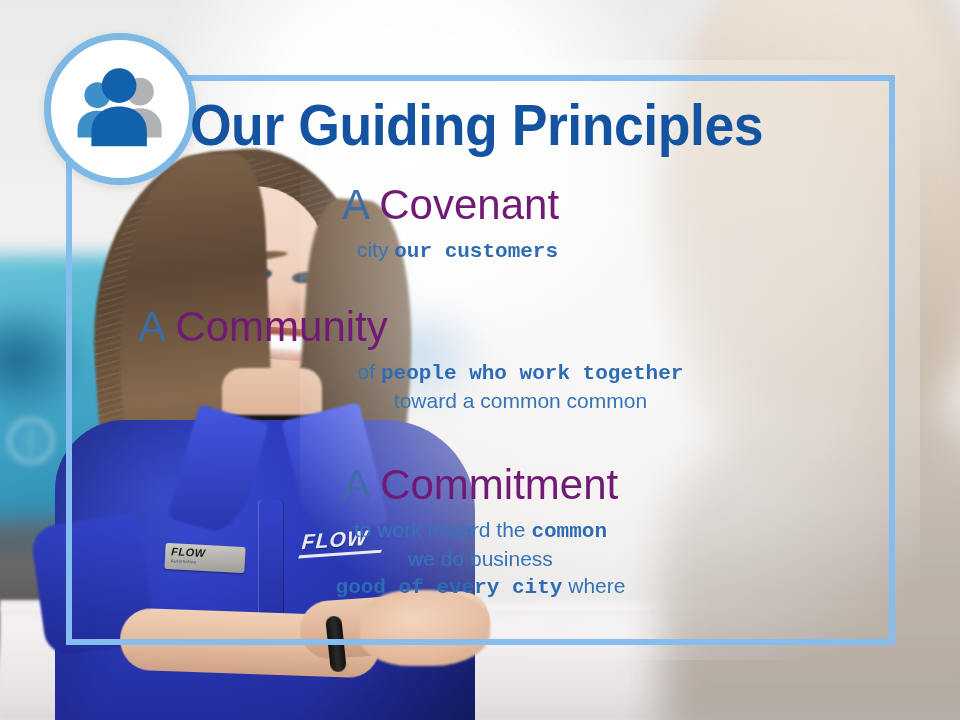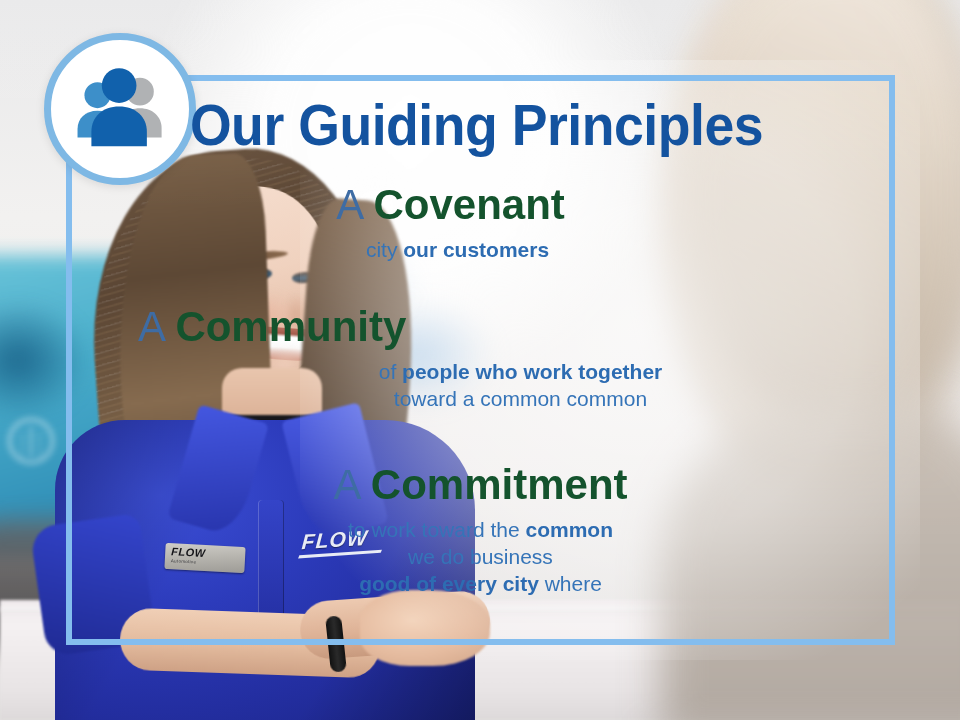--- a/index.html
+++ b/index.html
@@ -363,27 +363,27 @@
     white-space:nowrap;
   }
 
   .principle{ position:absolute; width:100%; }
   .p-title{
     font-size:42px; line-height:1.05;
     color:#2f6fb5;
     white-space:nowrap;
   }
   .p-title .art{ font-weight:normal; color:#3e6ca4; }
-  .p-title .word{ font-weight:bold; color:#14532d; }
+  .p-title .word{ font-weight:normal; color:#701a75; }
 
   .p-sub{
     font-size:21px; line-height:1.28;
     color:#3574b8;
   }
-  .p-sub b{ font-weight:bold; color:#2d6cb2; }
+  .p-sub b{ font-weight:bold; color:#2d6cb2;font-family:Liberation Mono, monospace; }
 
   
   #principle-covenant   { top:108px; }
   #principle-covenant .p-title { text-align:center; padding-right:60px; }
   #principle-covenant .p-sub   { text-align:center; padding-right:46px; margin-top:10px; }
 
   #principle-community  { top:230px; }
   #principle-community .p-title { text-align:left; padding-left:72px; }
   #principle-community .p-sub   { text-align:center; padding-left:80px; margin-top:10px; }
 

